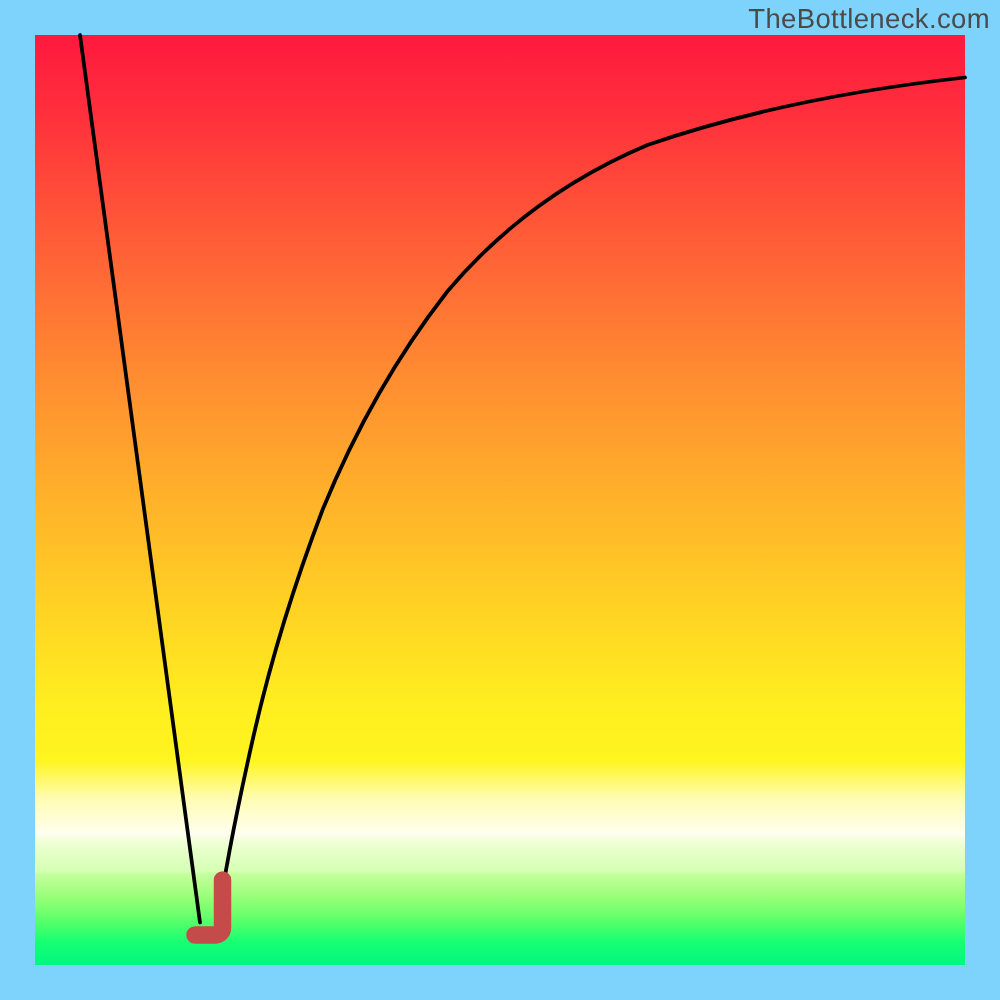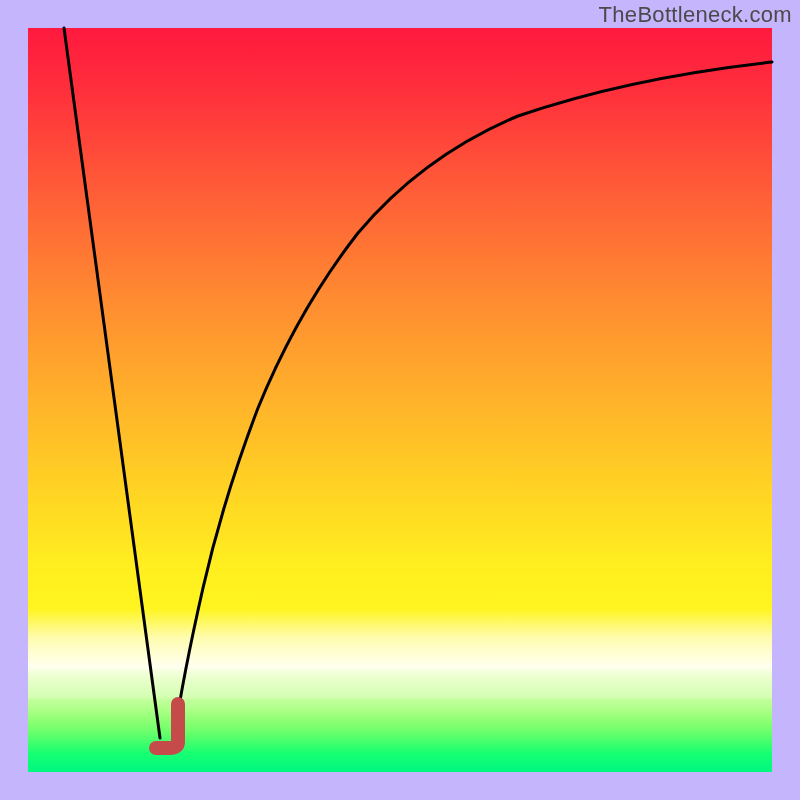--- a/index.html
+++ b/index.html
@@ -1,21 +1,21 @@
 <!DOCTYPE html>
 <html><head>
 <meta charset="utf-8">
 <style>
   * { margin: 0; padding: 0; box-sizing: border-box; }
   html, body { width: 800px; height: 800px; overflow: hidden; background: #000; }
   .frame {
     position: relative;
     width: 800px;
     height: 800px;
-    background: #c4b5fd;
+    background: #7dd3fc;
   }
   .watermark {
     position: absolute;
     top: 2px;
     right: 8px;
     font-family: Arial, Helvetica, sans-serif;
     font-size: 22px;
     font-weight: 500;
     color: #4a4a4a;
     letter-spacing: 0.3px;

